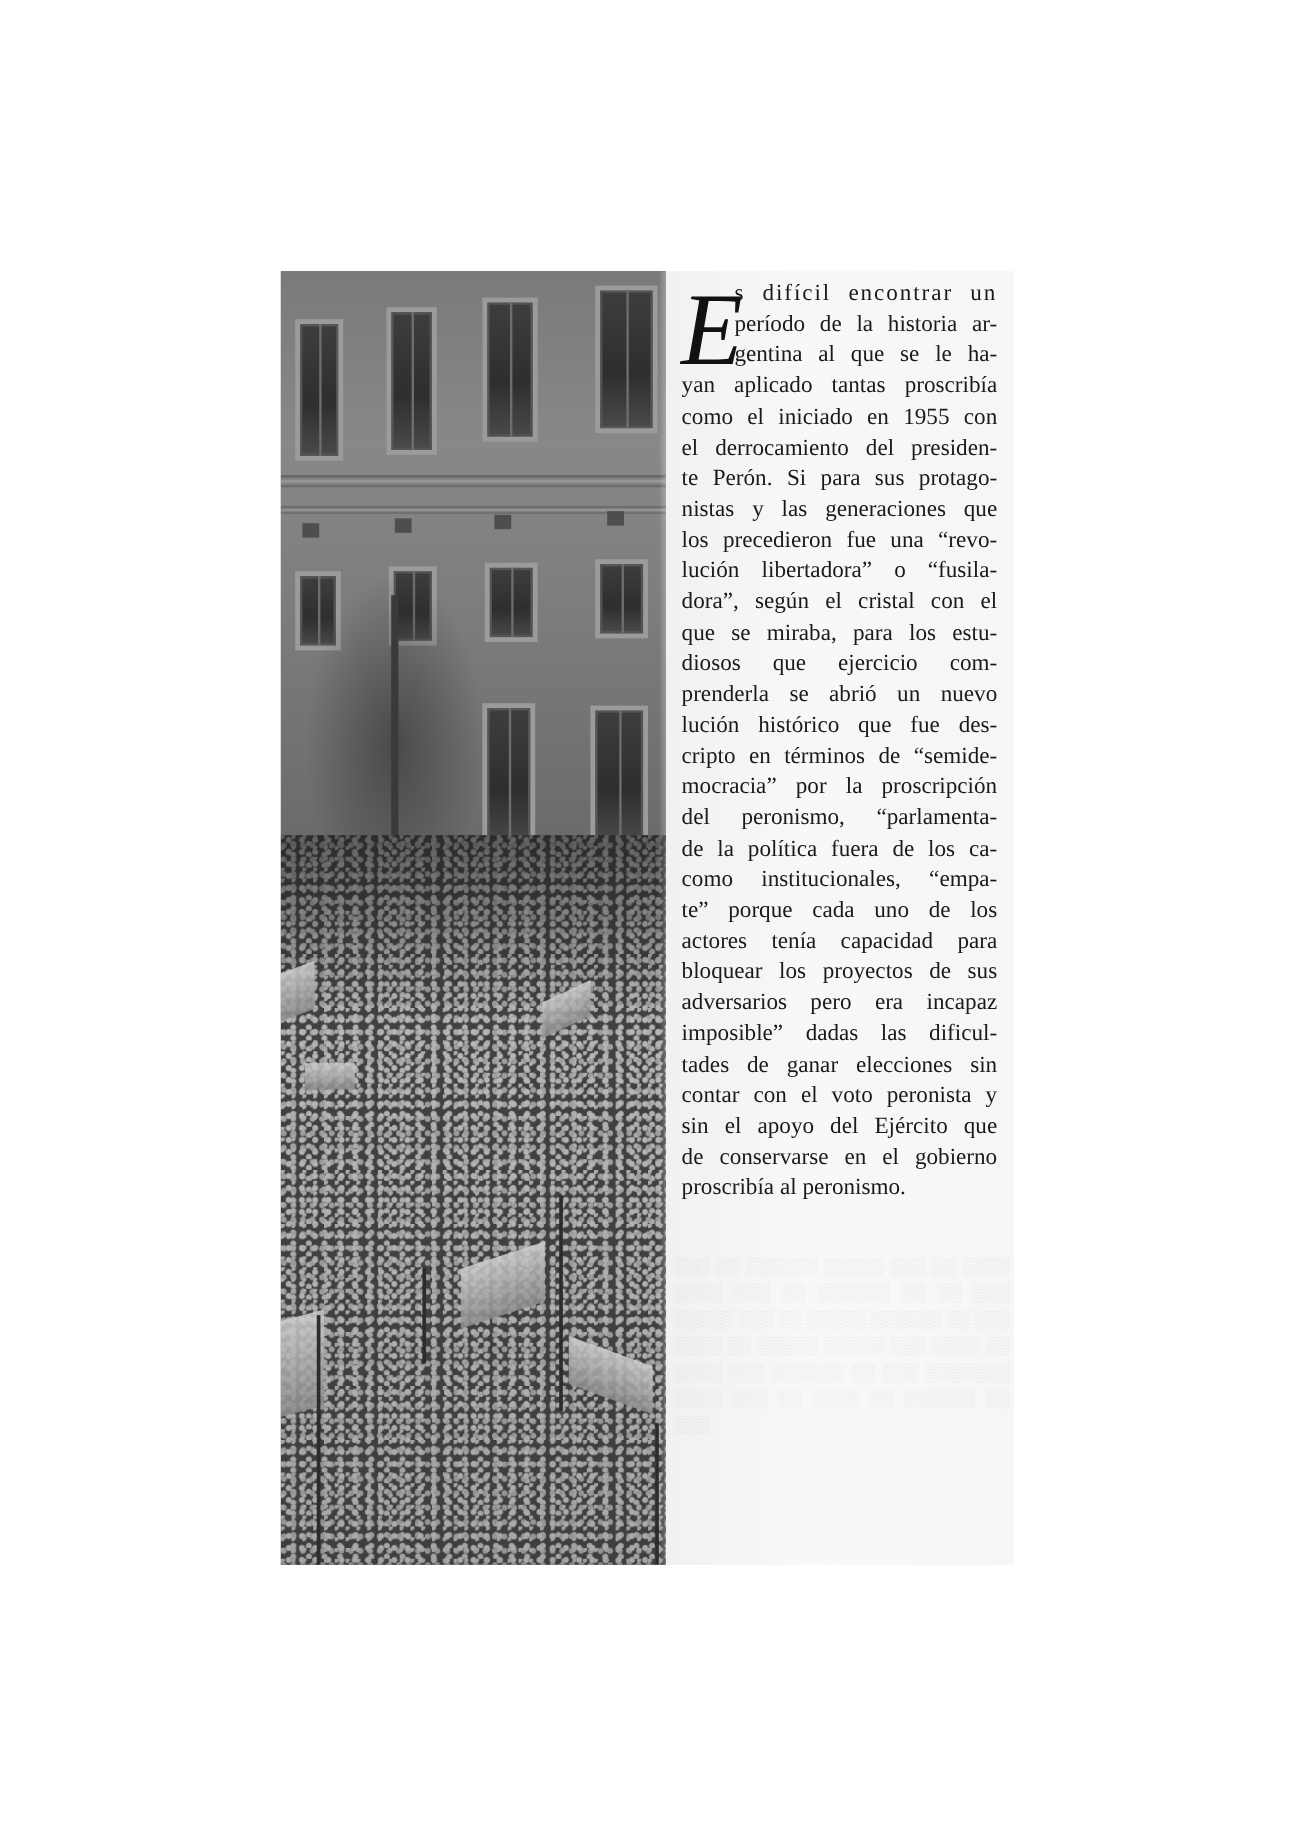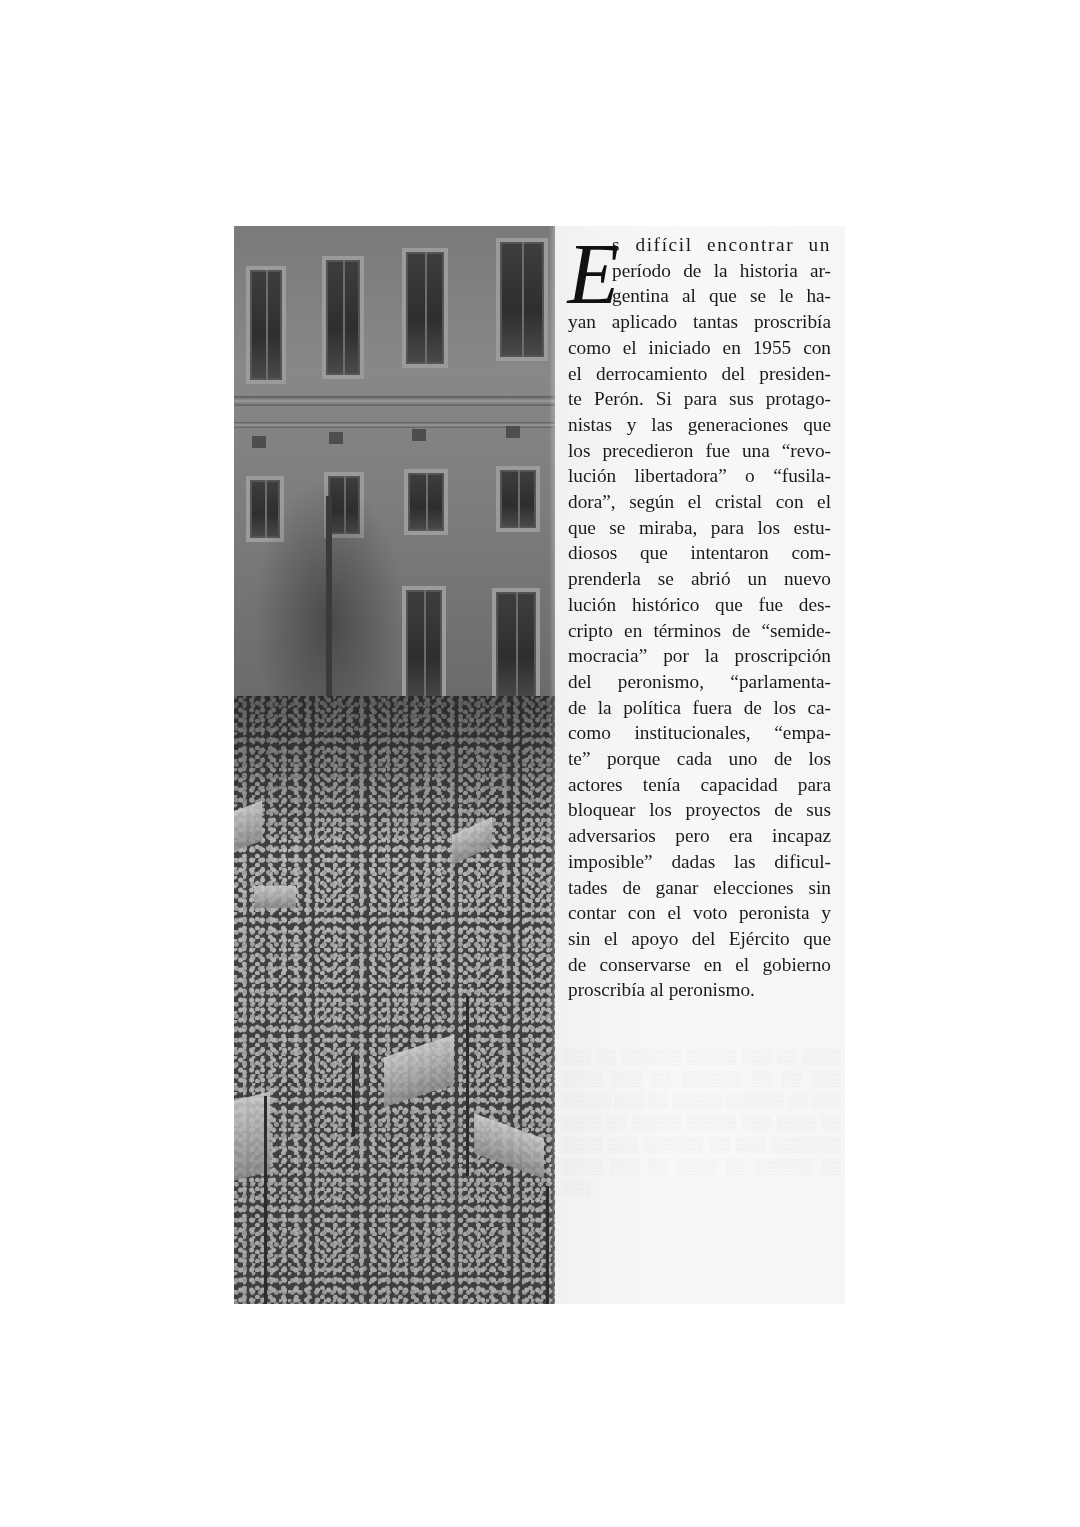--- a/index.html
+++ b/index.html
@@ -190,21 +190,21 @@
       <span class="line indent">gentina al que se le ha-</span>
       <span class="line">yan aplicado tantas proscribía</span>
       <span class="line">como el iniciado en 1955 con</span>
       <span class="line">el derrocamiento del presiden-</span>
       <span class="line">te Perón. Si para sus protago-</span>
       <span class="line">nistas y las generaciones que</span>
       <span class="line">los precedieron fue una “revo-</span>
       <span class="line">lución libertadora” o “fusila-</span>
       <span class="line">dora”, según el cristal con el</span>
       <span class="line">que se miraba, para los estu-</span>
-      <span class="line">diosos que intentaron com-</span>
+      <span class="line">diosos que ejercicio com-</span>
       <span class="line">prenderla se abrió un nuevo</span>
       <span class="line">lución histórico que fue des-</span>
       <span class="line">cripto en términos de “semide-</span>
       <span class="line">mocracia” por la proscripción</span>
       <span class="line">del peronismo, “parlamenta-</span>
       <span class="line">de la política fuera de los ca-</span>
       <span class="line">como institucionales, “empa-</span>
       <span class="line">te” porque cada uno de los</span>
       <span class="line">actores tenía capacidad para</span>
       <span class="line">bloquear los proyectos de sus</span>

